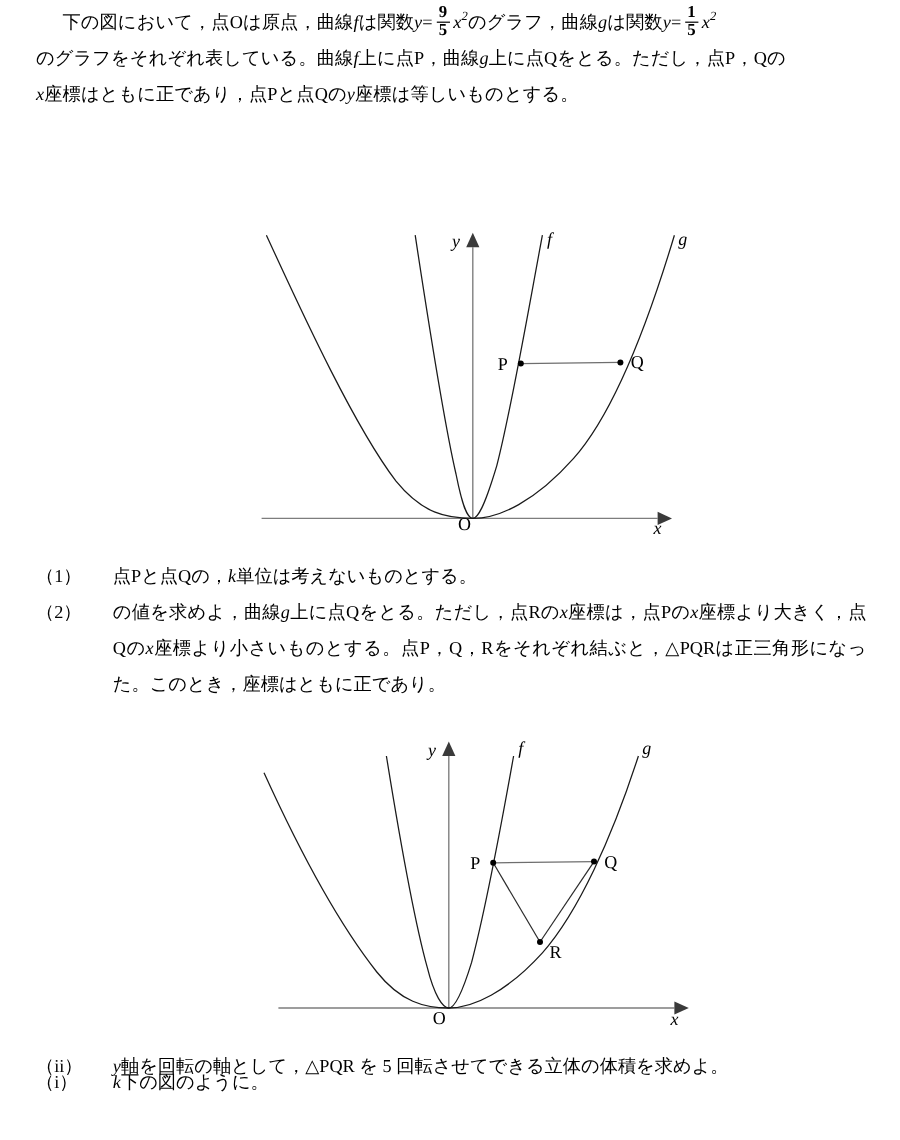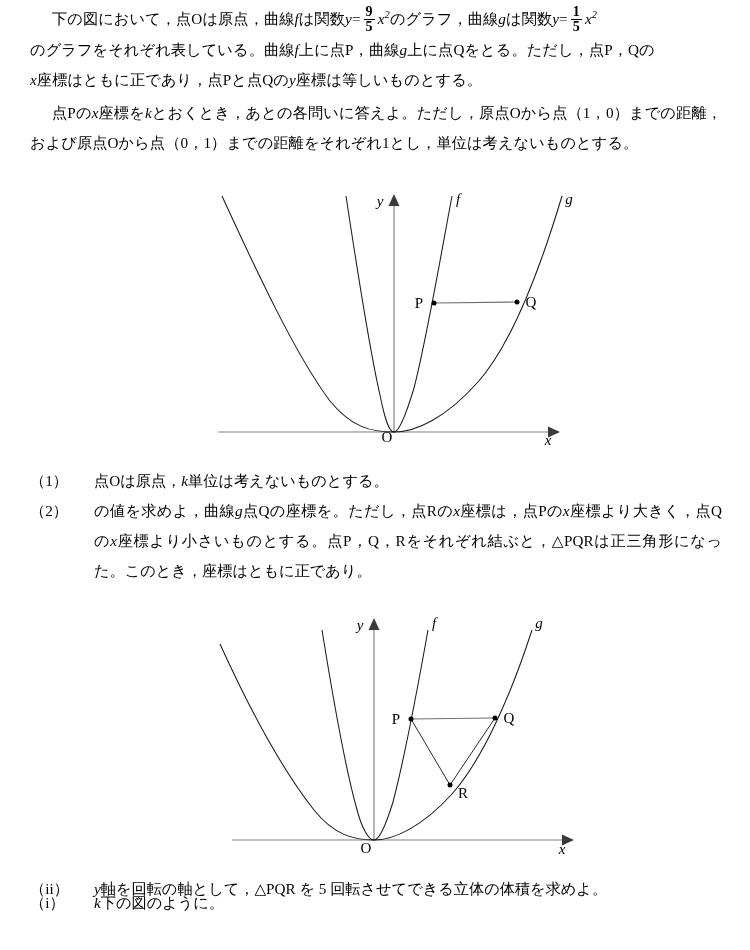--- a/index.html
+++ b/index.html
@@ -56,23 +56,20 @@
 </style>
 </head>
 <body>
 
 <div class="page">
 
   <div class="para" style="left:30px; top:0; width:692px;">
     <span class="ind"></span><span>下の図において，点Oは原点，曲線</span><span class="it">f</span><span>は関数</span><span class="it">y</span><span>=</span><span class="frac"><span class="num">9</span><span class="den">5</span></span><span class="it">x</span><span class="sup">2</span><span>のグラフ，曲線</span><span class="it">g</span><span>は関数</span><span class="it">y</span><span>=</span><span class="frac"><span class="num">1</span><span class="den">5</span></span><span class="it">x</span><span class="sup">2</span><br><span>のグラフをそれぞれ表している。曲線</span><span class="it">f</span><span>上に点P，曲線</span><span class="it">g</span><span>上に点Qをとる。ただし，点P，Qの</span><br><span class="it">x</span><span>座標はともに正であり，点Pと点Qの</span><span class="it">y</span><span>座標は等しいものとする。</span>
   </div>
 
-  <div class="para" style="left:30px; top:98px; width:692px;">
-    <span class="ind"></span><span>点Pの</span><span class="it">x</span><span>座標を</span><span class="it">k</span><span>とおくとき，あとの各問いに答えよ。ただし，原点Oから点（1，0）までの距離，および原点Oから点（0，1）までの距離をそれぞれ1とし，単位は考えないものとする。</span>
-  </div>
 
   <div class="fig" style="left:200px; top:190px; width:400px; height:255px;">
     <svg width="400" height="255" viewBox="0 0 400 255">
 
       <line class="axis" x1="18" y1="242" x2="348" y2="242"></line>
       <polygon class="axis-arrow" points="348,236.5 360,242 348,247.5"></polygon>
 
       <line class="axis" x1="194" y1="242" x2="194" y2="16"></line>
       <polygon class="axis-arrow" points="188.5,16 194,4 199.5,16"></polygon>
 
@@ -90,26 +87,26 @@
       <text class="lbl" x="187" y="252" text-anchor="middle">O</text>
       <text class="lbl-it" x="180" y="16" text-anchor="middle">y</text>
       <text class="lbl-it" x="348" y="255" text-anchor="middle">x</text>
       <text class="lbl-it" x="258" y="14" text-anchor="middle">f</text>
       <text class="lbl-it" x="369" y="14" text-anchor="middle">g</text>
     </svg>
   </div>
 
   <div class="qrow" style="left:30px; top:466px; width:692px;">
     <span class="qnum">（1）</span>
-    <span class="qbody"><span>点Oは原点，</span><span class="it">k</span><span>単位は考えないものとする。</span></span>
+    <span class="qbody"><span>点Pと点Qの，</span><span class="it">k</span><span>単位は考えないものとする。</span></span>
   </div>
 
   <div class="qrow" style="left:30px; top:496px; width:692px;">
     <span class="qnum">（2）</span>
-    <span class="qbody"><span>の値を求めよ，曲線</span><span class="it">g</span><span>点Qの座標を。ただし，点Rの</span><span class="it">x</span><span>座標は，点Pの</span><span class="it">x</span><span>座標より大きく，点Qの</span><span class="it">x</span><span>座標より小さいものとする。点P，Q，Rをそれぞれ結ぶと，△PQRは正三角形になった。このとき，座標はともに正であり。</span></span>
+    <span class="qbody"><span>の値を求めよ，曲線</span><span class="it">g</span><span>上に点Qをとる。ただし，点Rの</span><span class="it">x</span><span>座標は，点Pの</span><span class="it">x</span><span>座標より大きく，点Qの</span><span class="it">x</span><span>座標より小さいものとする。点P，Q，Rをそれぞれ結ぶと，△PQRは正三角形になった。このとき，座標はともに正であり。</span></span>
   </div>
 
   <div class="fig" style="left:180px; top:610px; width:400px; height:260px;">
     <svg width="400" height="260" viewBox="0 0 400 260">
 
       <line class="axis" x1="52" y1="230" x2="382" y2="230"></line>
       <polygon class="axis-arrow" points="382,224.5 394,230 382,235.5"></polygon>
 
       <line class="axis" x1="194" y1="230" x2="194" y2="20"></line>
       <polygon class="axis-arrow" points="188.5,20 194,8 199.5,20"></polygon>

